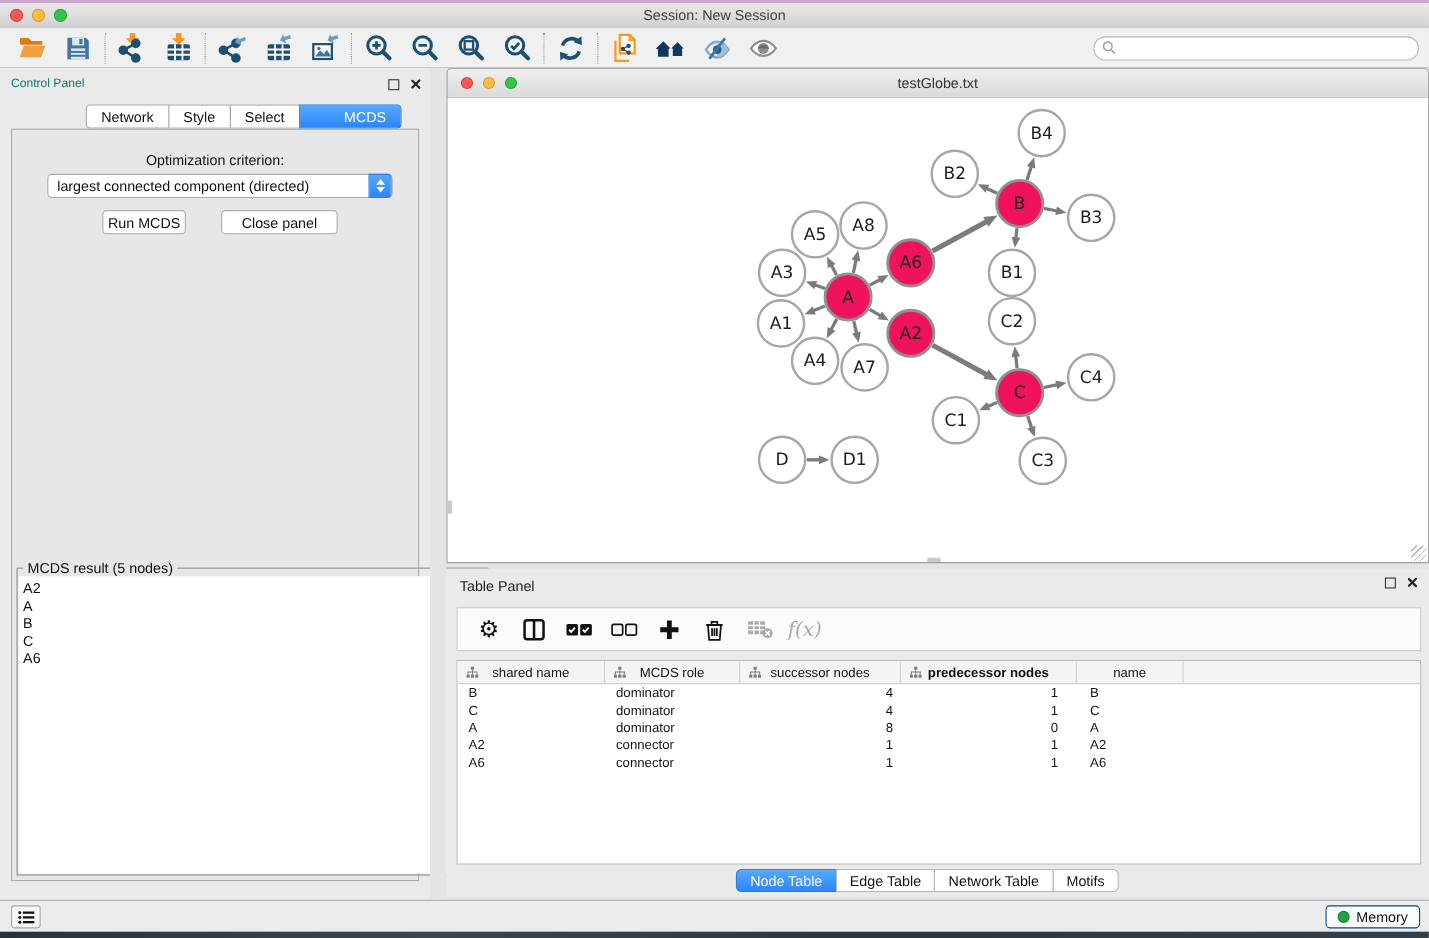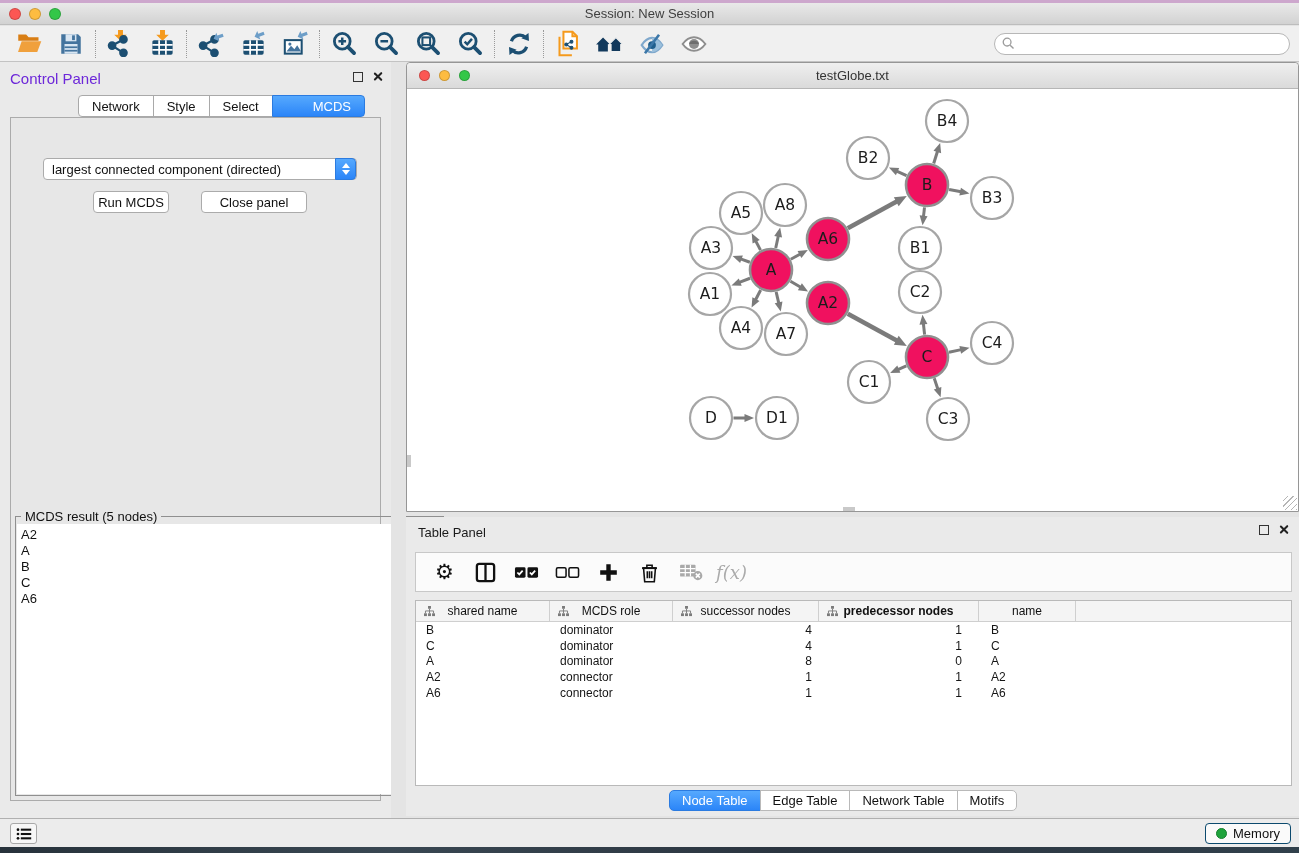--- a/index.html
+++ b/index.html
@@ -22,21 +22,21 @@
   .tb-btn { width:42px; height:32px; display:flex; align-items:center; justify-content:center; cursor:default; }
   .tb-btn svg { display:block; }
   .tb-sep { width:1px; height:28px; border-left:1px dotted #9A9A9A; margin:0 3px; }
   .search-wrap { position:absolute; right:9px; top:7px; width:296px; height:22px; }
   .search-wrap input { width:100%; height:100%; border:1px solid #B7B7B7; border-radius:11px; background:#fff;
     padding-left:26px; font-size:12px; outline:none; }
   .search-wrap .mag { position:absolute; left:8px; top:4px; }
 
   
   .control-panel { position:absolute; left:0; top:62px; width:391px; height:756px; background:#EAEAEA; }
-  .cp-header { position:absolute; left:10px; top:8px; font-size:15px; color:#6d28d9; }
+  .cp-header { position:absolute; left:10px; top:8px; font-size:11px; color:#0f766e; }
   .panel-mini-icons { position:absolute; right:8px; top:9px; display:flex; gap:9px; align-items:center; }
   .mini-float { width:10px; height:10px; border:1.5px solid #333; background:transparent; }
   .mini-close { width:11px; height:11px; position:relative; }
   .mini-close:before, .mini-close:after { content:""; position:absolute; left:5px; top:0; width:2.4px; height:11px; background:#222; border-radius:1px; }
   .mini-close:before{ transform:rotate(45deg);} .mini-close:after{ transform:rotate(-45deg);}
 
   .cp-tabs { position:absolute; left:78px; top:33px; display:flex; }
   .cp-tab { height:22px; padding:0 13px; background:#fff; border:1px solid #A9A9A9; margin-left:-1px;
     font-size:13px; color:#111; display:flex; align-items:center; }
   .cp-tab:first-child { border-radius:4px 0 0 4px; margin-left:0; }
@@ -300,20 +300,21 @@
     <div class="mini-float"></div>
     <div class="mini-close"></div>
   </div>
   <div class="cp-tabs">
       <div class="cp-tab">Network</div>
       <div class="cp-tab">Style</div>
       <div class="cp-tab">Select</div>
       <div class="cp-tab selected">MCDS</div>
     </div>
   <div class="cp-content">
+    <div class="opt-label">Optimization criterion:</div>
     <div class="opt-select">
       <span>largest connected component (directed)</span>
       <span class="stepper">
           <span class="chev up"></span>
           <span class="chev down"></span>
         </span>
     </div>
     <div class="cp-btn btn-run">Run MCDS</div>
     <div class="cp-btn btn-close">Close panel</div>
     <div class="result-group">

